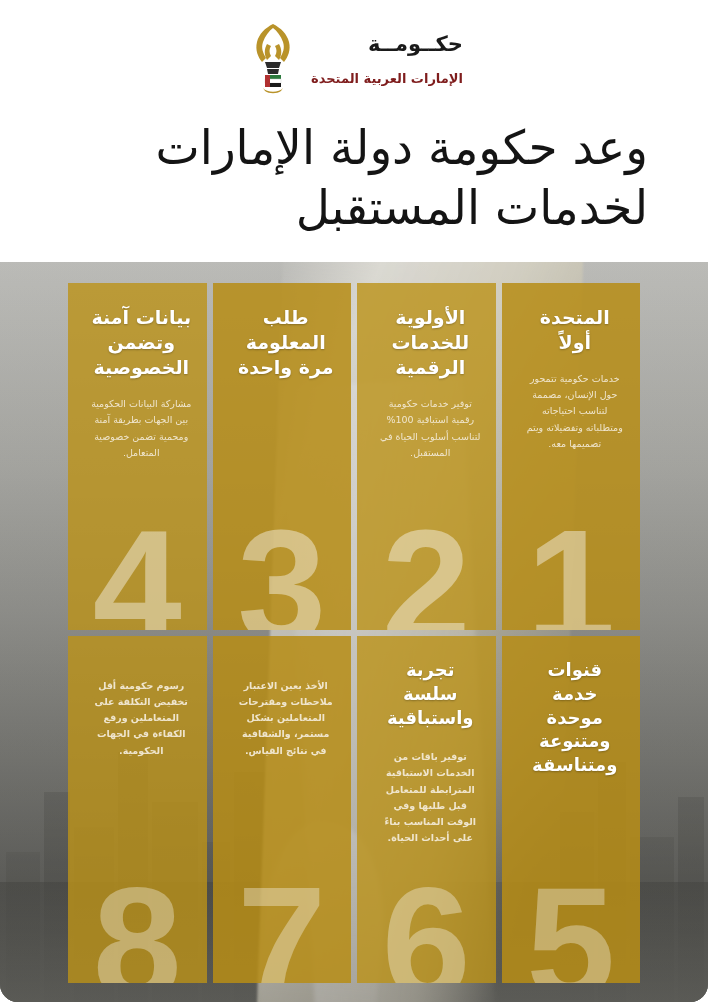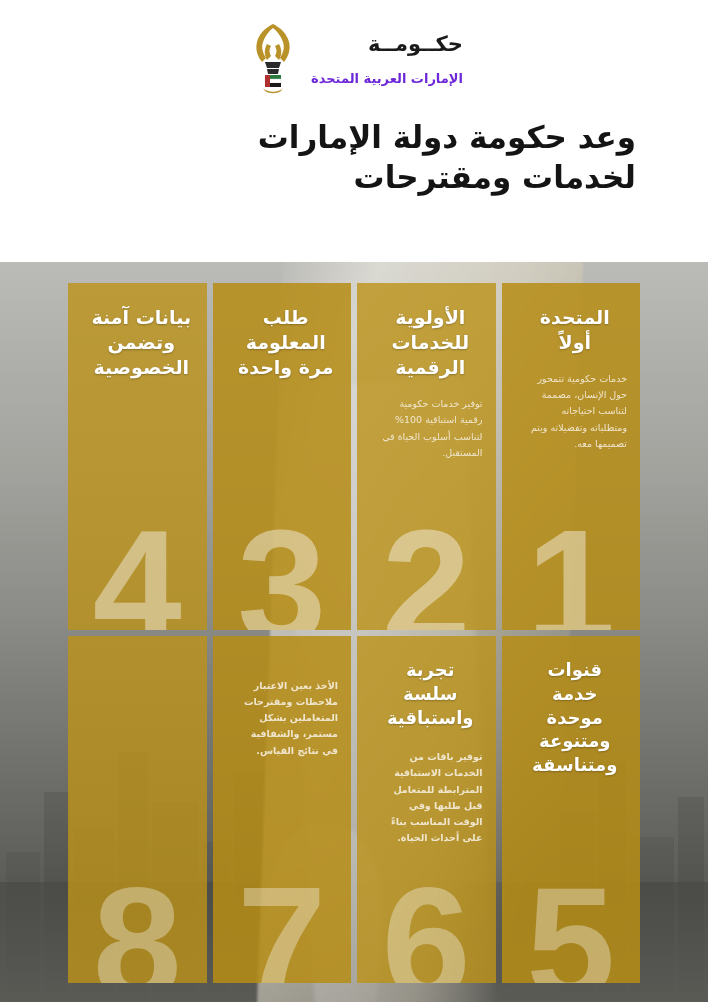--- a/index.html
+++ b/index.html
@@ -3,21 +3,21 @@
 <meta charset="utf-8">
 <style>
   html,body{margin:0;padding:0;}
   body{
     width:708px;height:1002px;
     background:#ffffff;
     font-family:"DejaVu Sans","Liberation Sans",sans-serif;
     overflow:hidden;
     position:relative;
   }
-  .page{position:relative;width:708px;height:1002px;overflow:hidden;background:#fff;}
+  .page{position:relative;width:708px;height:1002px;overflow:hidden;background:#fff;border-radius:18px;}
 
   
   .header{
     position:absolute;top:0;left:0;width:708px;height:262px;background:#ffffff;
     z-index:5;
   }
   .emblem-wrap{
     position:absolute;top:22px;left:0;width:708px;
     display:flex;flex-direction:row-reverse;align-items:center;justify-content:center;gap:10px;
   }
@@ -25,26 +25,26 @@
     width:56px;height:74px;position:relative;flex:0 0 auto;
   }
   .emblem svg{display:block;}
   .emblem-text{
     text-align:right;line-height:1.25;
   }
   .emblem-text .l1{
     font-size:21px;font-weight:bold;color:#1a1a1a;letter-spacing:1px;
   }
   .emblem-text .l2{
-    font-size:13px;font-weight:bold;color:#6d28d9;margin-top:14px;
+    font-size:13px;font-weight:bold;color:#7f1d1d;margin-top:14px;
   }
   .headline{
-    position:absolute;top:118px;right:72px;left:72px;
+    position:absolute;top:118px;right:60px;left:72px;
     text-align:right;color:#141414;
-    font-size:31px;font-weight:bold;line-height:1.28;
+    font-size:47px;font-weight:normal;line-height:1.28;
     letter-spacing:0px;
   }
   .headline .ln{display:block;white-space:nowrap;}
   .headline .ln2{text-align:right;}
 
   
   .photo{
     position:absolute;top:262px;left:0;width:708px;height:740px;
     overflow:hidden;
     background:#8e8e8c;
@@ -107,21 +107,21 @@
   .tile.lighter{background:rgba(188,146,24,.80);}
   .tile .t-title{
     position:relative;z-index:2;
     color:#ffffff;font-weight:bold;text-align:center;
     font-size:19px;line-height:1.32;
     text-shadow:0 1px 2px rgba(0,0,0,.25);
   }
   .tile .t-desc{
     position:relative;z-index:2;
     margin-top:16px;
-    color:#f3ead6;
+    color:#f3ead6;text-align:center;
     font-size:9.5px;line-height:1.7;
     opacity:.95;
   }
   .tile .t-num{
     position:absolute;
     left:0;right:0;bottom:-36px;
     text-align:center;
     font-size:160px;font-weight:bold;
     color:rgba(255,255,255,.42);
     line-height:1;
@@ -160,21 +160,21 @@
         </svg>
       </div>
       <div class="emblem-text">
         <div class="l1">حكــومــة</div>
         <div class="l2">الإمارات العربية المتحدة</div>
       </div>
     </div>
 
     <div class="headline">
       <span class="ln ln1">وعد حكومة دولة الإمارات</span>
-      <span class="ln ln2">لخدمات ومقترحات</span>
+      <span class="ln ln2">لخدمات المستقبل</span>
     </div>
   </div>
 
   <div class="photo">
     <div class="sky"></div>
     <div class="skyline">
       <div class="bld" style="left:6px;width:34px;height:150px;"></div>
       <div class="bld" style="left:44px;width:26px;height:210px;"></div>
       <div class="bld" style="left:74px;width:40px;height:175px;"></div>
       <div class="bld" style="left:118px;width:30px;height:250px;"></div>
@@ -222,20 +222,21 @@
       </div>
       <div class="t-num">3</div>
     </div>
 
     <div class="tile row1 lighter">
       <div class="t-title">
         <div>بيانات آمنة</div>
         <div>وتضمن</div>
         <div>الخصوصية</div>
       </div>
+      <div class="t-desc">مشاركة البيانات الحكومية بين الجهات بطريقة آمنة ومحمية تضمن خصوصية المتعامل.</div>
       <div class="t-num">4</div>
     </div>
 
     <div class="tile row2">
       <div class="t-title">
         <div>قنوات خدمة</div>
         <div>موحدة</div>
         <div>ومتنوعة</div>
         <div>ومتناسقة</div>
       </div>
@@ -250,17 +251,18 @@
       <div class="t-desc">توفير باقات من الخدمات الاستباقية المترابطة للمتعامل قبل طلبها وفي الوقت المناسب بناءً على أحداث الحياة.</div>
       <div class="t-num">6</div>
     </div>
 
     <div class="tile row2">
       <div class="t-desc">الأخذ بعين الاعتبار ملاحظات ومقترحات المتعاملين بشكل مستمر، والشفافية في نتائج القياس.</div>
       <div class="t-num">7</div>
     </div>
 
     <div class="tile row2 lighter">
+      <div class="t-desc">رسوم حكومية أقل تخفيض التكلفة على المتعاملين ورفع الكفاءة في الجهات الحكومية.</div>
       <div class="t-num">8</div>
     </div>
 
   </div>
 </div>
 
 </body></html>

